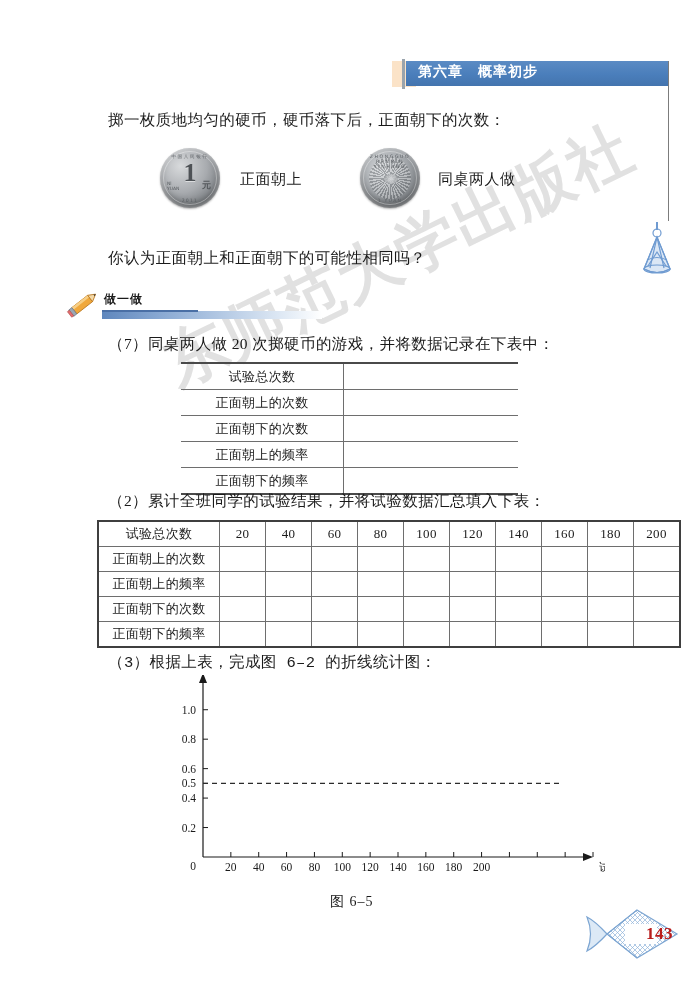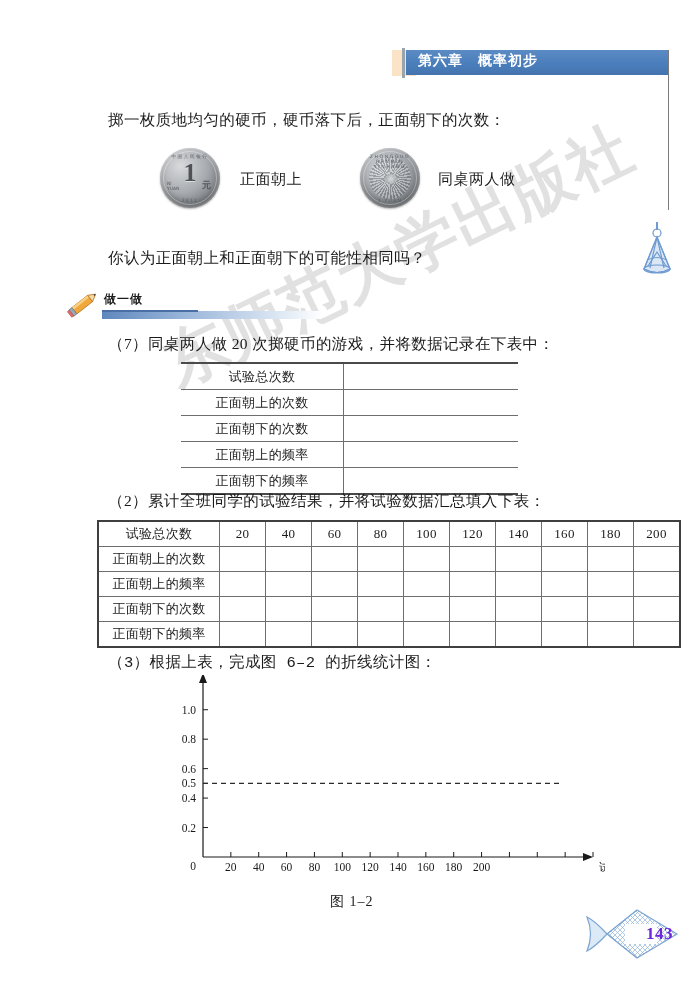--- a/index.html
+++ b/index.html
@@ -35,21 +35,21 @@
     pointer-events: none;
     user-select: none;
     z-index: 1;
   }
 
   .content { position: relative; z-index: 3; }
 
   
   .header-wrap {
     position: absolute;
-    left: 0; top: 1px;
+    left: 0; top: 12px;
     width: 591px; height: 92px;
   }
   .header-tab {
     position: absolute;
     left: 392px; top: 49px;
     width: 24px; height: 26px;
     background: #fbe3c8;
   }
   .header-bar {
     position: absolute;
@@ -272,21 +272,21 @@
   }
 
   
   .footer-deco { position: absolute; left: 585px; top: 905px; width: 108px; height: 58px; }
   .page-num {
     position: absolute;
     left: 646px; top: 924px;
     font-family: "Liberation Serif", serif;
     font-size: 17px;
     font-weight: 700;
-    color: #6d28d9;
+    color: #b91c1c;
     letter-spacing: 0.5px;
   }
 </style>
 </head>
 <body>
 
 <div class="page">
 
   <div class="watermark">东师范大学出版社</div>
 
@@ -505,21 +505,21 @@
           <text x="195.14285714285714" y="196" text-anchor="middle" font-family="&quot;Liberation Serif&quot;, serif" font-size="11.5" fill="#1a1a1a">120</text>
           <text x="223" y="196" text-anchor="middle" font-family="&quot;Liberation Serif&quot;, serif" font-size="11.5" fill="#1a1a1a">140</text>
           <text x="250.85714285714283" y="196" text-anchor="middle" font-family="&quot;Liberation Serif&quot;, serif" font-size="11.5" fill="#1a1a1a">160</text>
           <text x="278.7142857142857" y="196" text-anchor="middle" font-family="&quot;Liberation Serif&quot;, serif" font-size="11.5" fill="#1a1a1a">180</text>
           <text x="306.57142857142856" y="196" text-anchor="middle" font-family="&quot;Liberation Serif&quot;, serif" font-size="11.5" fill="#1a1a1a">200</text>
           <text x="38" y="-4" font-family="&quot;DejaVu Sans&quot;, sans-serif" font-size="11.5" fill="#1a1a1a">频率</text>
           <text x="424" y="196" font-family="&quot;DejaVu Sans&quot;, sans-serif" font-size="11.5" fill="#1a1a1a">试验总次数</text>
           <line x1="28" y1="108.36363636363636" x2="388" y2="108.36363636363636" stroke="#2b2b2b" stroke-width="1.1" stroke-dasharray="5,4"></line>
         </svg>
     </div>
-    <div class="chart-caption">图 1–2</div>
+    <div class="chart-caption">图 6–5</div>
 
     <div class="footer-deco">
       <svg width="108" height="58" viewBox="0 0 108 58">
         <defs>
           <pattern id="netpat" width="5" height="5" patternUnits="userSpaceOnUse">
             <path d="M0 0 L5 5 M5 0 L0 5" stroke="#8fb3da" stroke-width="0.7" fill="none"></path>
           </pattern>
         </defs>
         <polygon points="52,5 92,29 52,53 22,29" fill="url(#netpat)" stroke="#7ca5d2" stroke-width="1.2"></polygon>
         <path d="M22 29 Q10 16 2 12 Q9 29 2 46 Q10 42 22 29 Z" fill="#dce9f6" stroke="#7ca5d2" stroke-width="1.2"></path>

